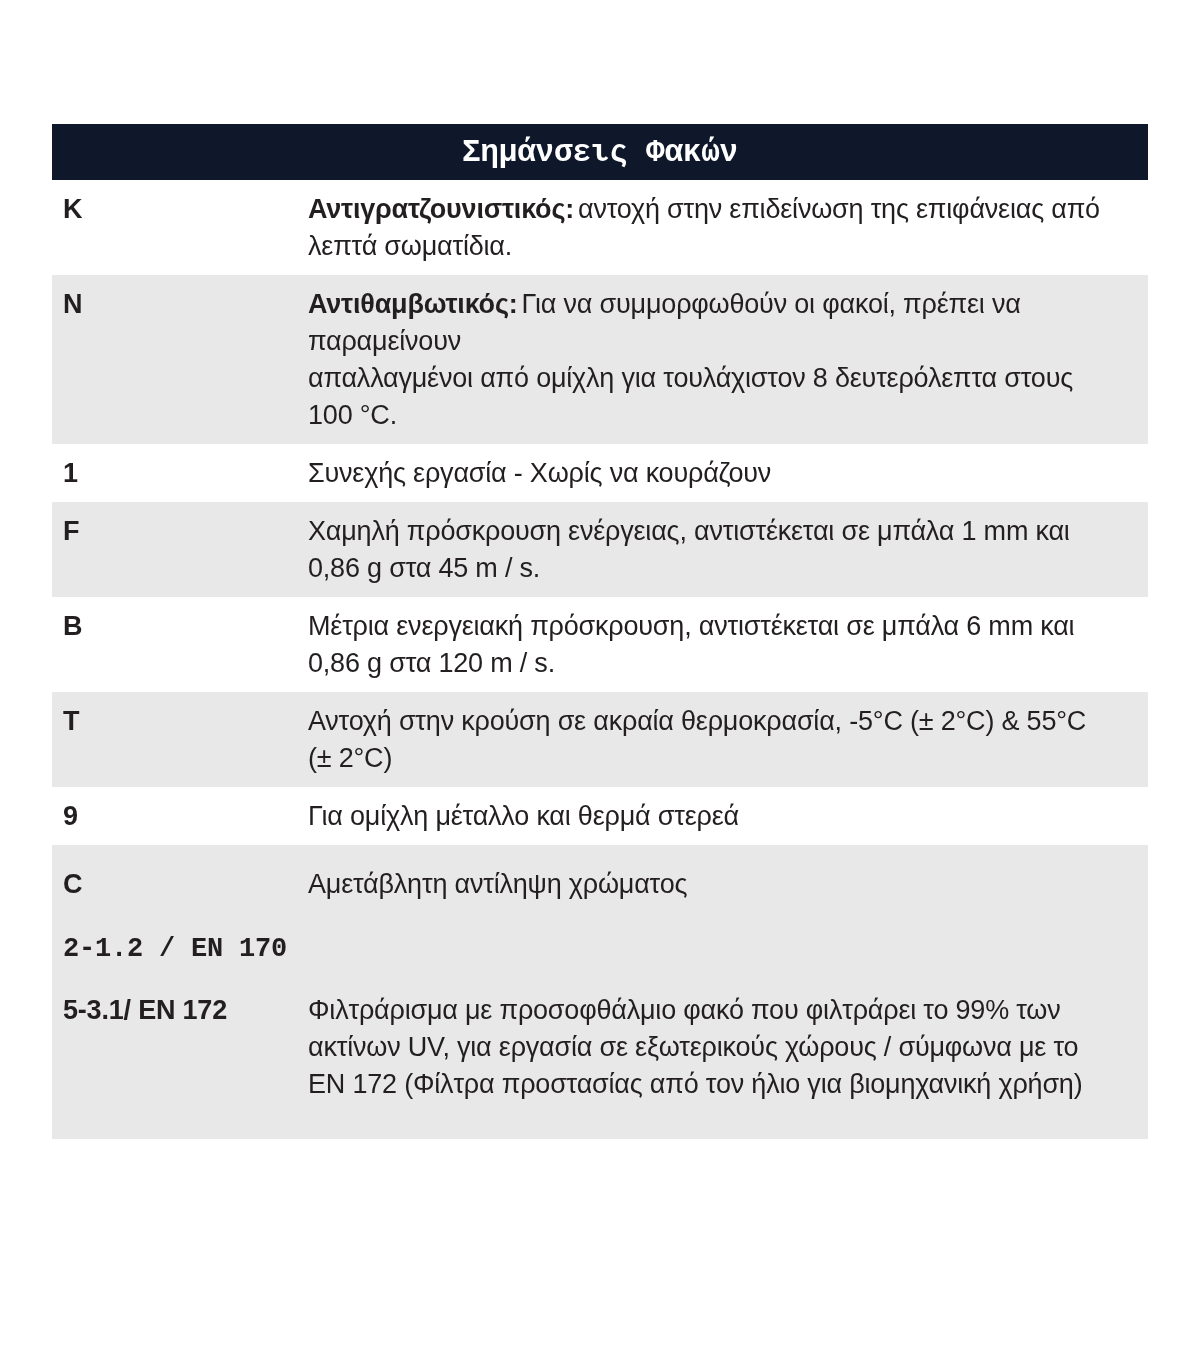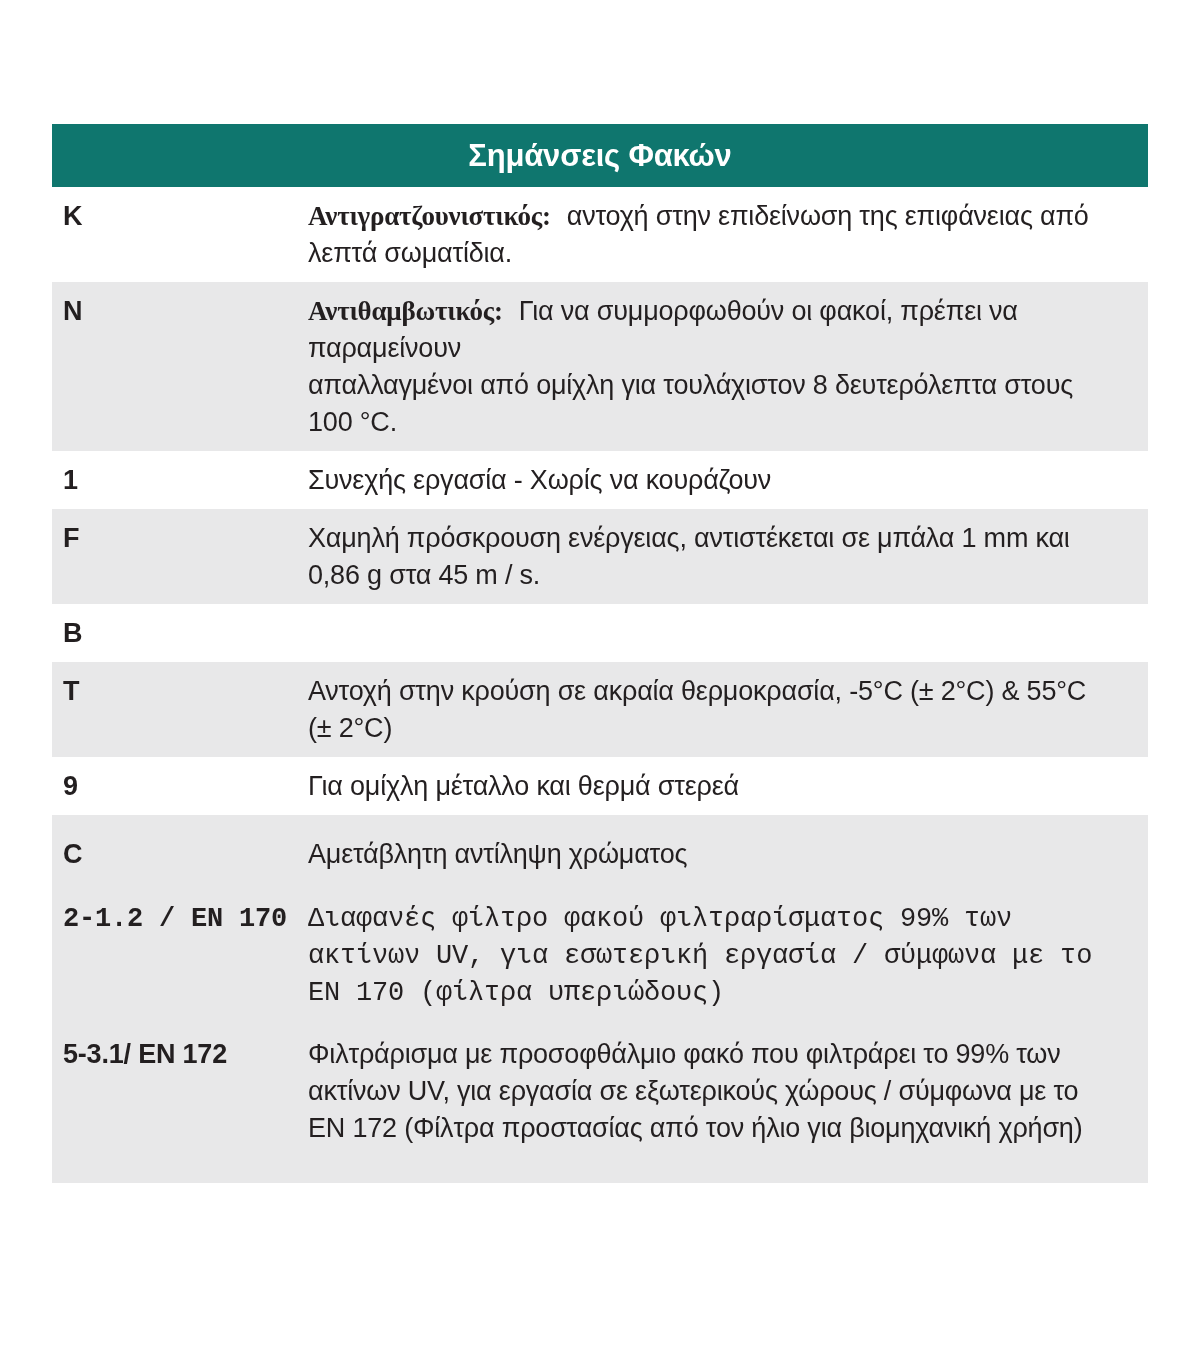--- a/index.html
+++ b/index.html
@@ -16,25 +16,26 @@
     overflow: hidden;
   }
   .marking-table {
     position: absolute;
     left: 52px;
     top: 124px;
     width: 1096px;
     color: #231f20;
   }
   .table-header {
-    height: 63px;
-    background: #0f766e;
+    height: 56px;
+    background: #0f172a;
     display: flex;
     align-items: center;
     justify-content: center;
+    font-family: Liberation Mono, monospace;
   }
   .table-title {
     color: #ffffff;
     font-weight: bold;
     font-size: 31px;
     letter-spacing: -0.2px;
   }
   .row {
     display: flex;
     align-items: flex-start;
@@ -56,22 +57,21 @@
     font-weight: bold;
     white-space: nowrap;
   }
   .desc {
     flex: 1 1 auto;
     max-width: 800px;
     padding-right: 40px;
   }
   .lead {
     font-weight: bold;
-    margin-right: 16px;
-    font-family: Liberation Serif, serif;
+    margin-right: 4px;
   }
   .lead:empty { display: none; margin-right: 0; }
   .rest {
     white-space: pre-line;
   }
 </style>
 </head>
 <body>
 
 <div class="page">
@@ -104,20 +104,23 @@
 
   <div class="row gray row-3">
     <div class="code">F</div>
     <div class="desc">
       <span class="rest">Χαμηλή πρόσκρουση ενέργειας, αντιστέκεται σε μπάλα 1 mm και 0,86 g στα 45 m / s.</span>
     </div>
   </div>
 
   <div class="row white row-4">
     <div class="code">B</div>
+    <div class="desc">
+      <span class="rest">Μέτρια ενεργειακή πρόσκρουση, αντιστέκεται σε μπάλα 6 mm και 0,86 g στα 120 m / s.</span>
+    </div>
   </div>
 
   <div class="row gray row-5">
     <div class="code">T</div>
     <div class="desc">
       <span class="rest">Αντοχή στην κρούση σε ακραία θερμοκρασία, -5°C (± 2°C) &amp; 55°C (± 2°C)</span>
     </div>
   </div>
 
   <div class="row white row-6">
@@ -129,23 +132,20 @@
 
   <div class="row gray row-7">
     <div class="code">C</div>
     <div class="desc">
       <span class="rest">Αμετάβλητη αντίληψη χρώματος</span>
     </div>
   </div>
 
   <div class="row gray row-8">
     <div class="code">2-1.2 / EN 170</div>
-    <div class="desc">
-      <span class="rest">Διαφανές φίλτρο φακού φιλτραρίσματος 99% των ακτίνων UV, για εσωτερική εργασία / σύμφωνα με το EN 170 (φίλτρα υπεριώδους)</span>
-    </div>
   </div>
 
   <div class="row gray row-9">
     <div class="code">5-3.1/ EN 172</div>
     <div class="desc">
       <span class="rest">Φιλτράρισμα με προσοφθάλμιο φακό που φιλτράρει το 99% των ακτίνων UV, για εργασία σε εξωτερικούς χώρους / σύμφωνα με το EN 172 (Φίλτρα προστασίας από τον ήλιο για βιομηχανική χρήση)</span>
     </div>
   </div>
 </div>
   </div>

